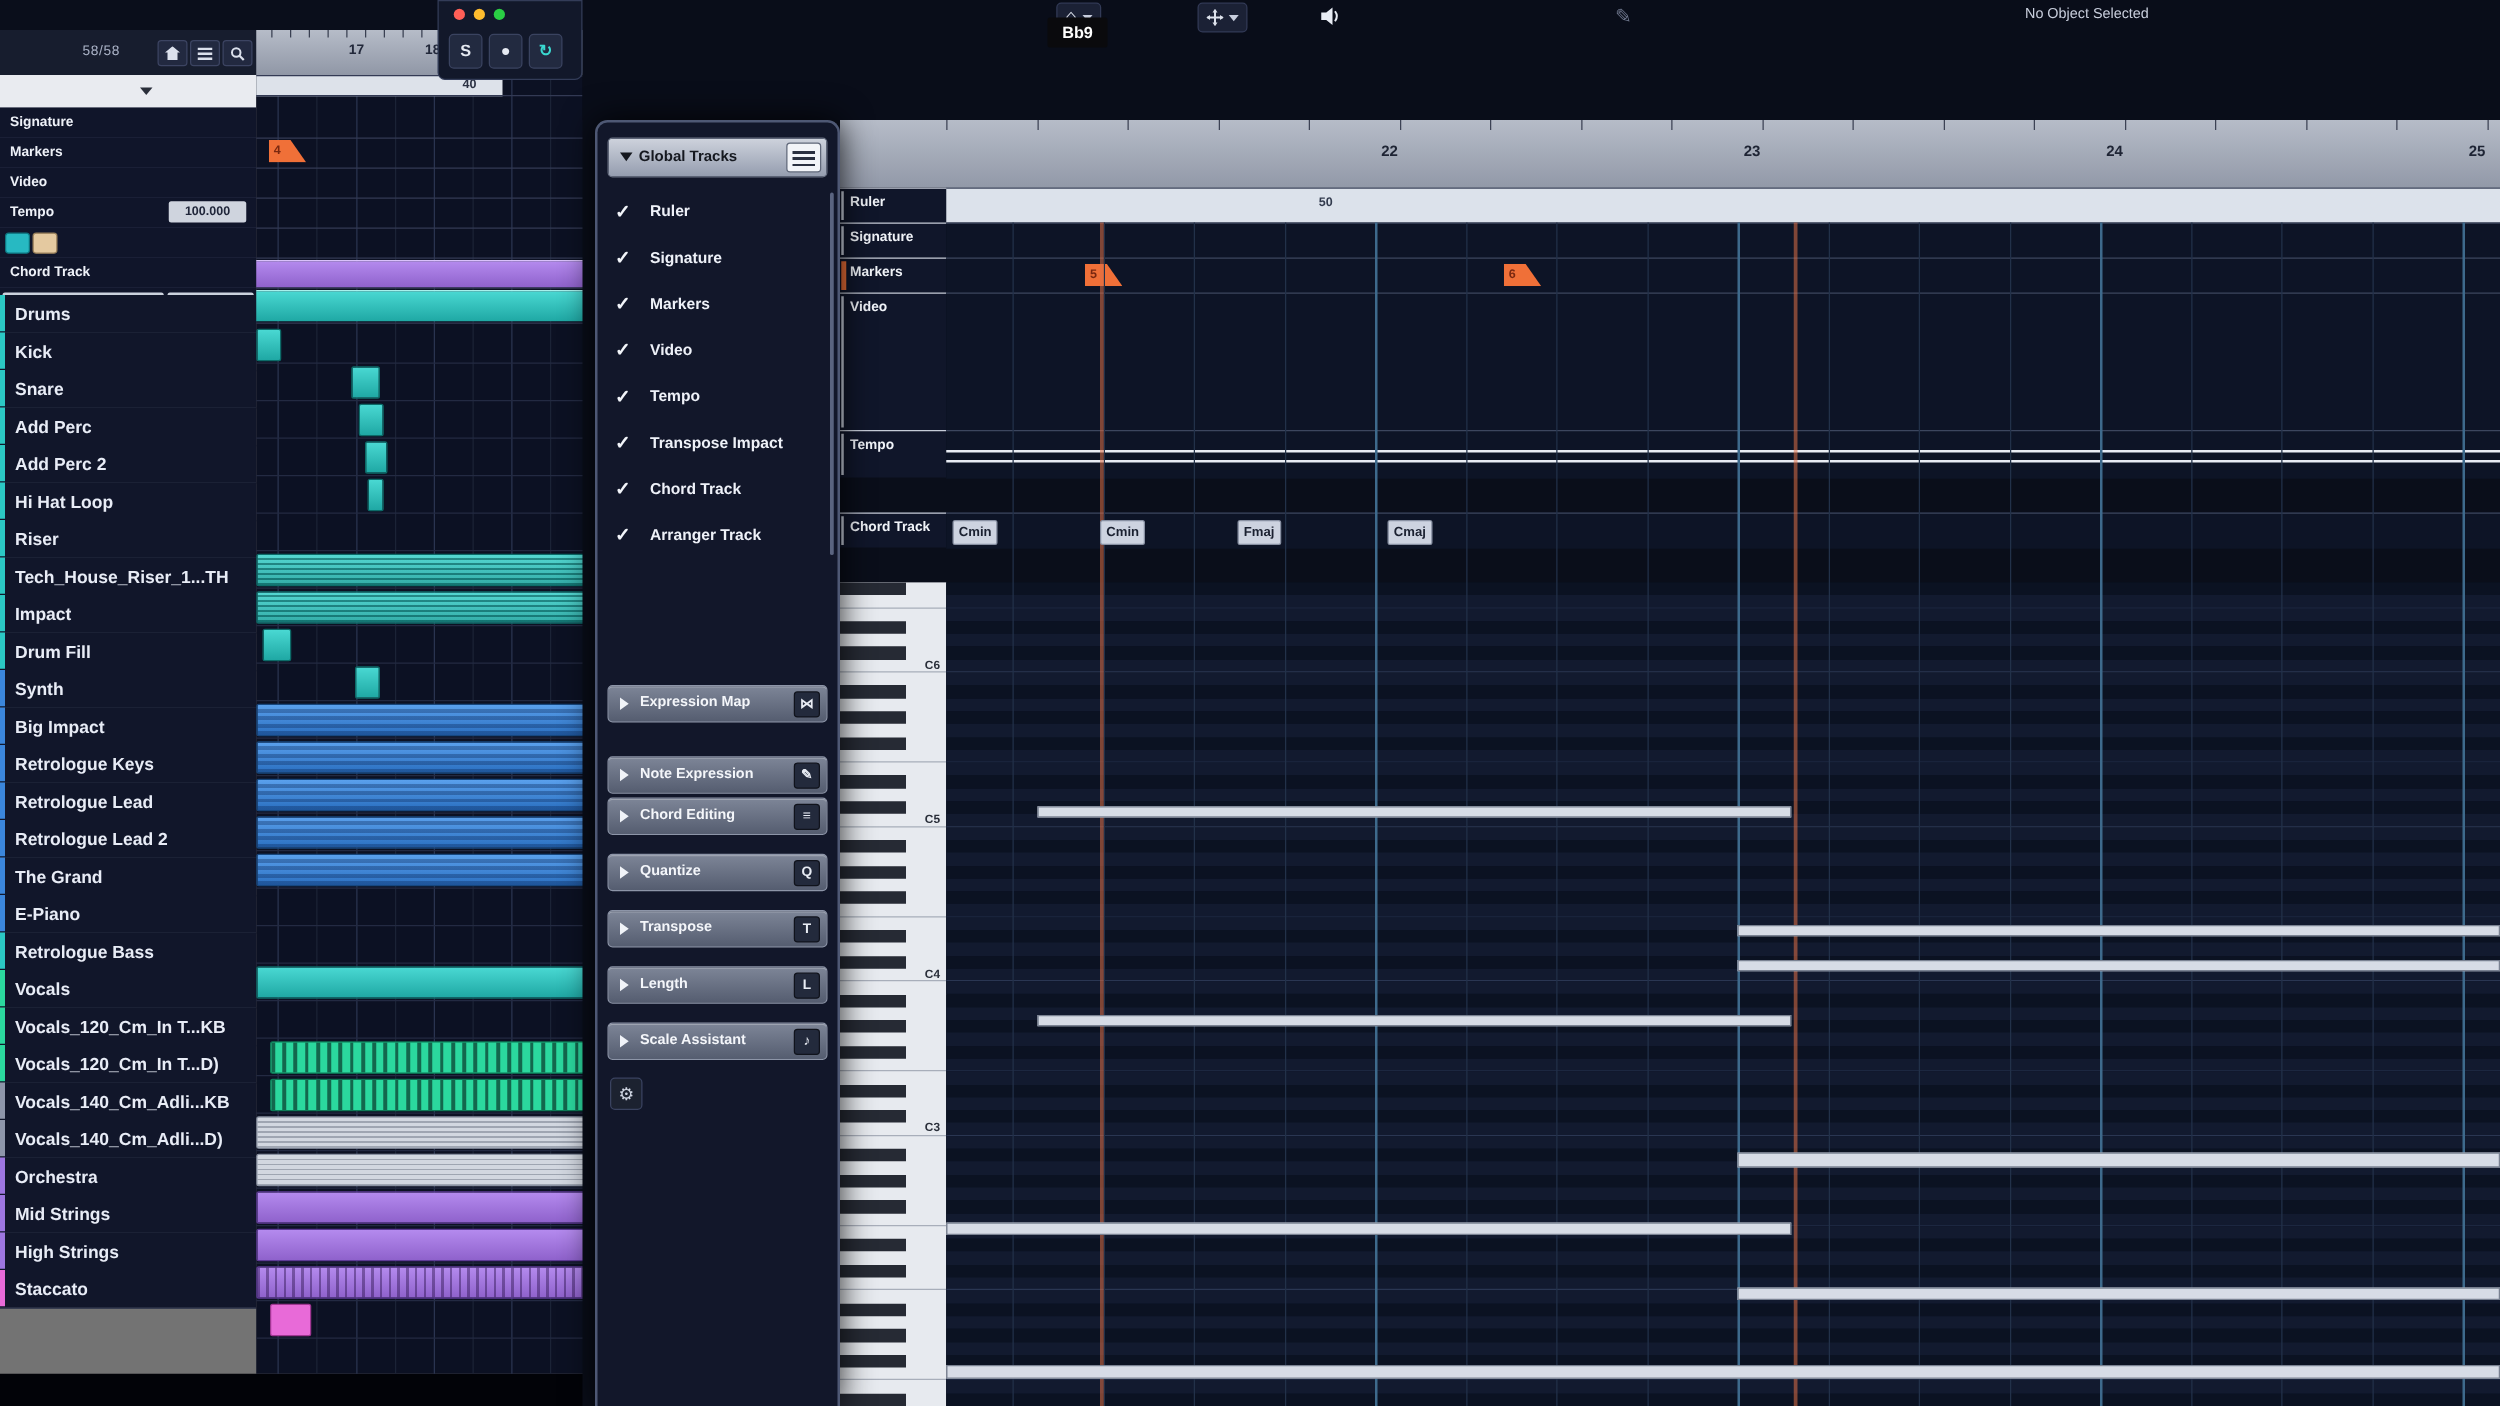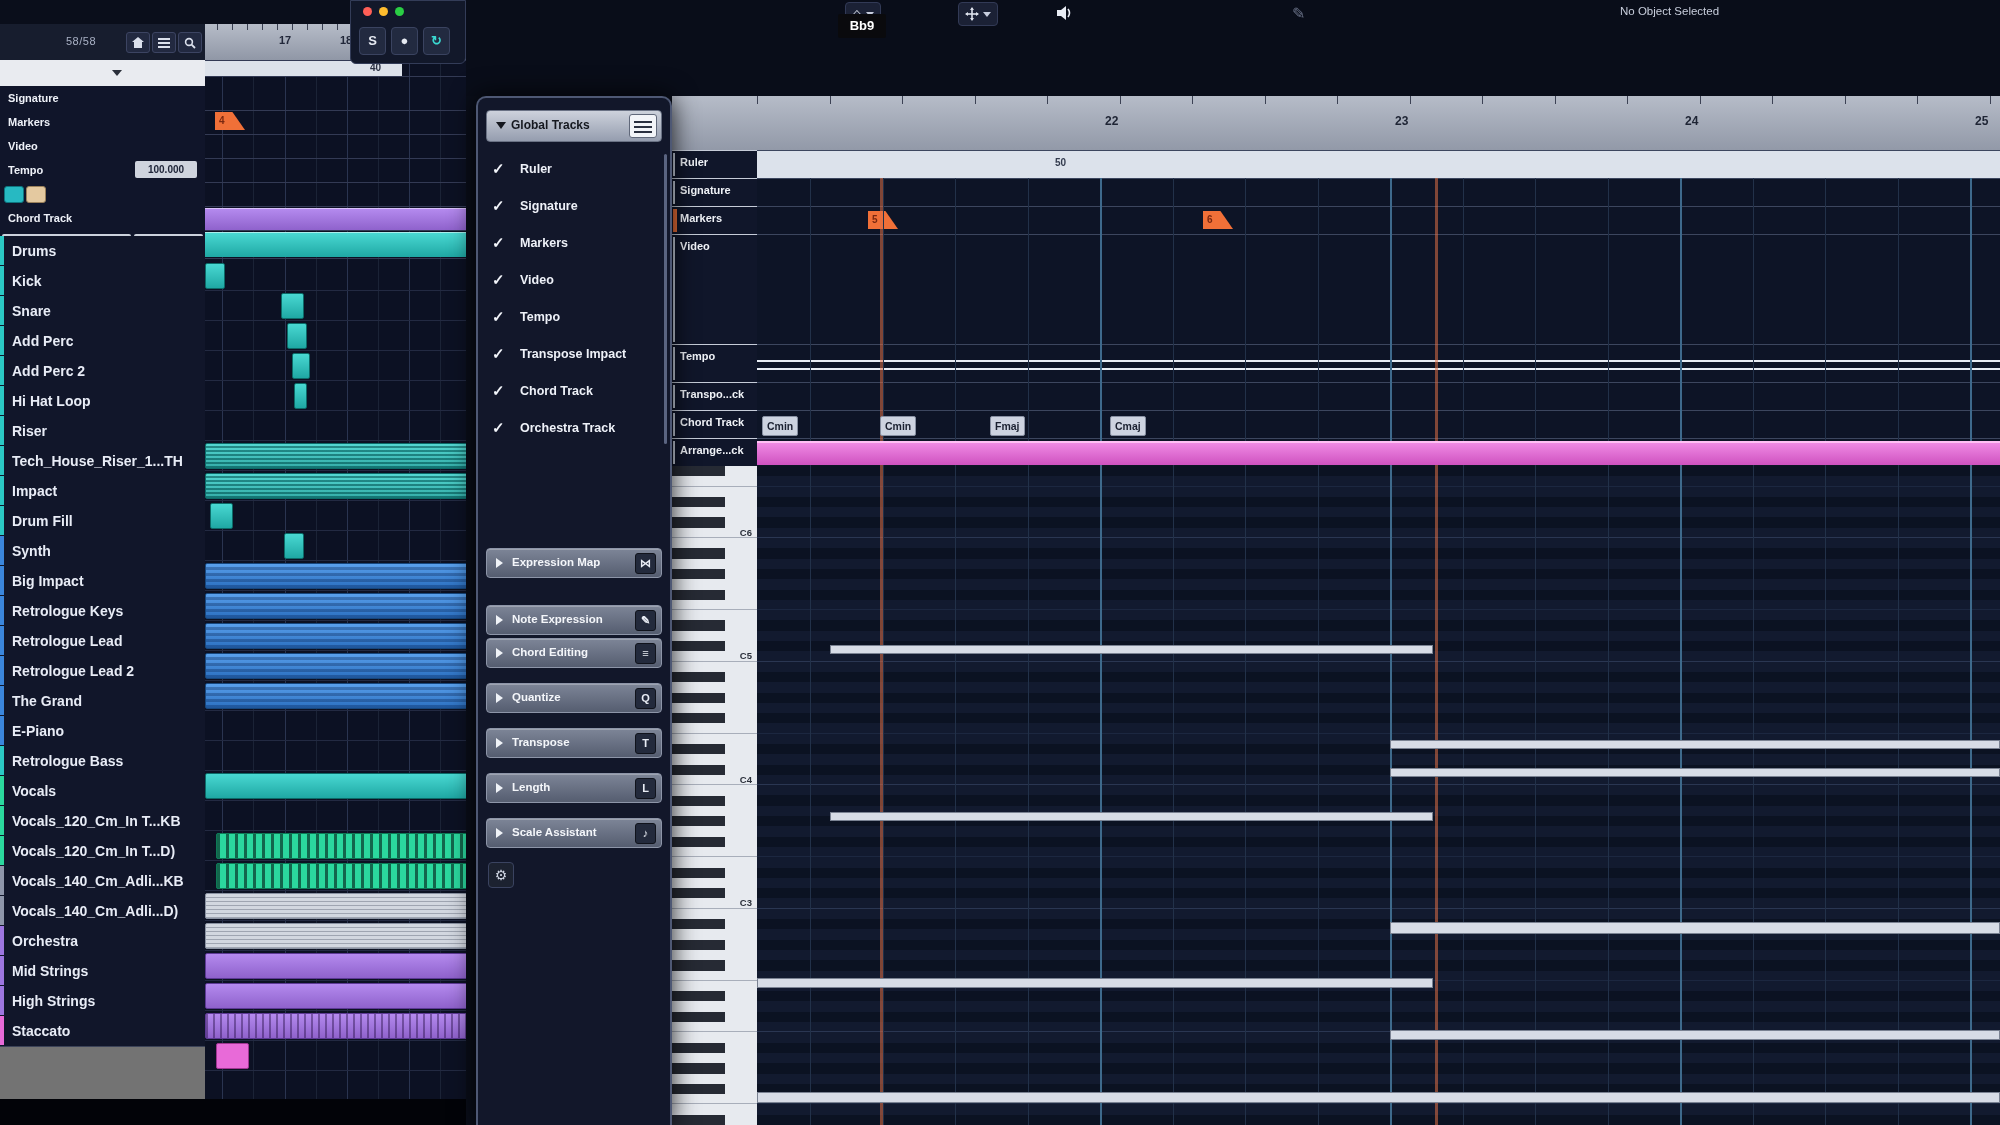--- a/index.html
+++ b/index.html
@@ -502,37 +502,27 @@
       <div class="lane" id="lane-video">
         <div class="lane-label">Video</div>
         <div class="lane-content"></div>
       </div>
       <div class="lane" id="lane-tempo">
         <div class="lane-label">Tempo</div>
         <div class="lane-content">
             <div class="tempoline"></div>
           </div>
       </div>
-      <div class="lane" id="lane-trans">
-        <div class="lane-label">Transpo...ck</div>
-        <div class="lane-content"></div>
-      </div>
       <div class="lane" id="lane-chord">
         <div class="lane-label">Chord Track</div>
         <div class="lane-content" id="chordlane">
             <div class="chordchip" style="left: 5px;">Cmin</div>
             <div class="chordchip" style="left: 123px;">Cmin</div>
             <div class="chordchip" style="left: 233px;">Fmaj</div>
             <div class="chordchip" style="left: 353px;">Cmaj</div>
-          </div>
-      </div>
-      <div class="lane" id="lane-arr">
-        <div class="lane-label">Arrange...ck</div>
-        <div class="lane-content">
-            <div class="arrbar"></div>
           </div>
       </div>
     </div>
 
     <div id="keys">
         <div class="key black" style="top: 0px; height: 10.2969px;"></div>
         <div class="key cb" style="top: 10.2969px; height: 10.2969px;"></div>
         <div class="key" style="top: 20.5938px; height: 10.2969px;"></div>
         <div class="key black" style="top: 30.8906px; height: 10.2969px;"></div>
         <div class="key" style="top: 41.1875px; height: 10.2969px;"></div>
@@ -740,21 +730,21 @@
         <div class="gt-item" style="top: 185px;">
           <div class="gt-check">✓</div>
           <div class="gt-ilabel">Transpose Impact</div>
         </div>
         <div class="gt-item" style="top: 222px;">
           <div class="gt-check">✓</div>
           <div class="gt-ilabel">Chord Track</div>
         </div>
         <div class="gt-item" style="top: 259px;">
           <div class="gt-check">✓</div>
-          <div class="gt-ilabel">Orchestra Track</div>
+          <div class="gt-ilabel">Arranger Track</div>
         </div>
       </div>
     <div id="gt-sections">
         <div class="sec" style="top: 0px;">
           <div class="tri"></div>
           <div class="slabel">Expression Map</div>
           <div class="sicon">⋈</div>
         </div>
         <div class="sec" style="top: 45px; margin-top: 12px;">
           <div class="tri"></div>

